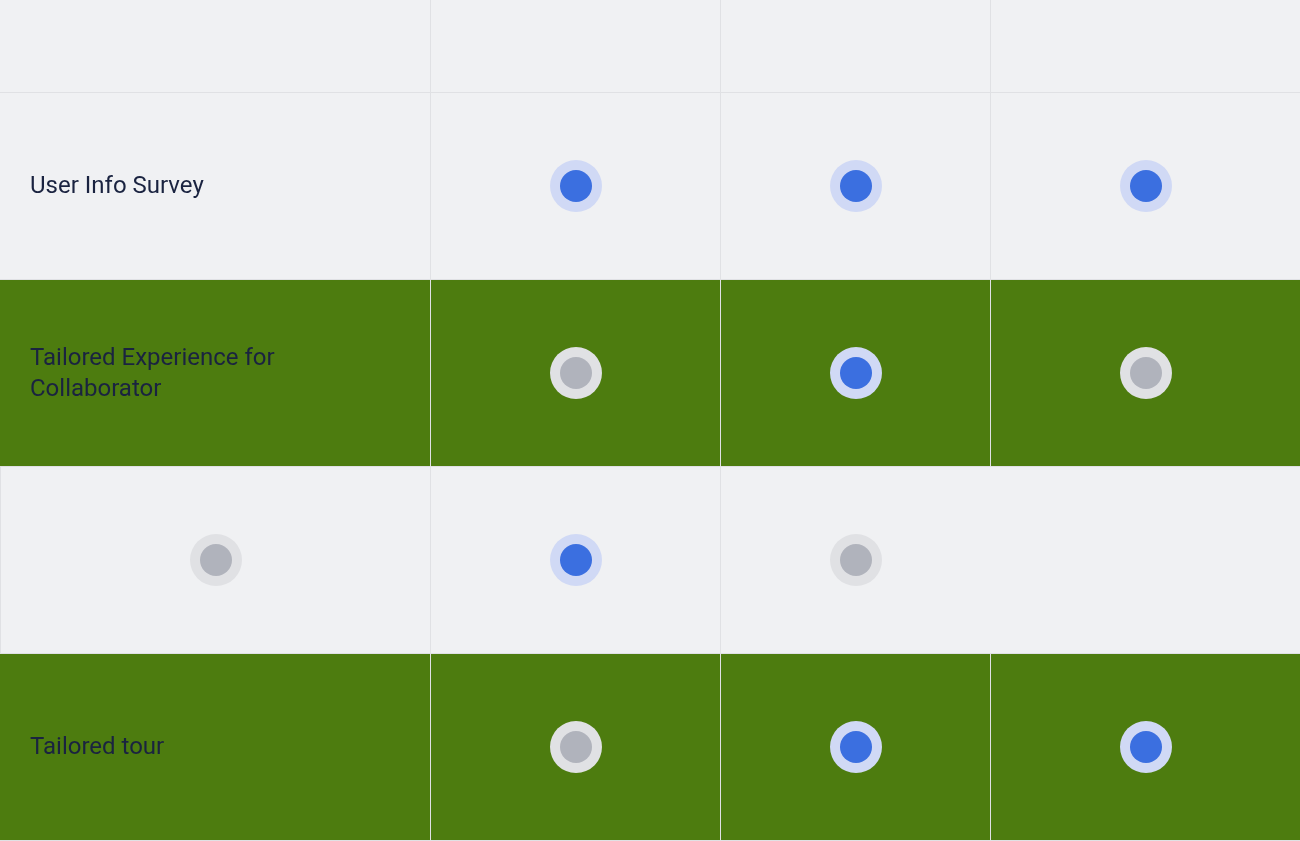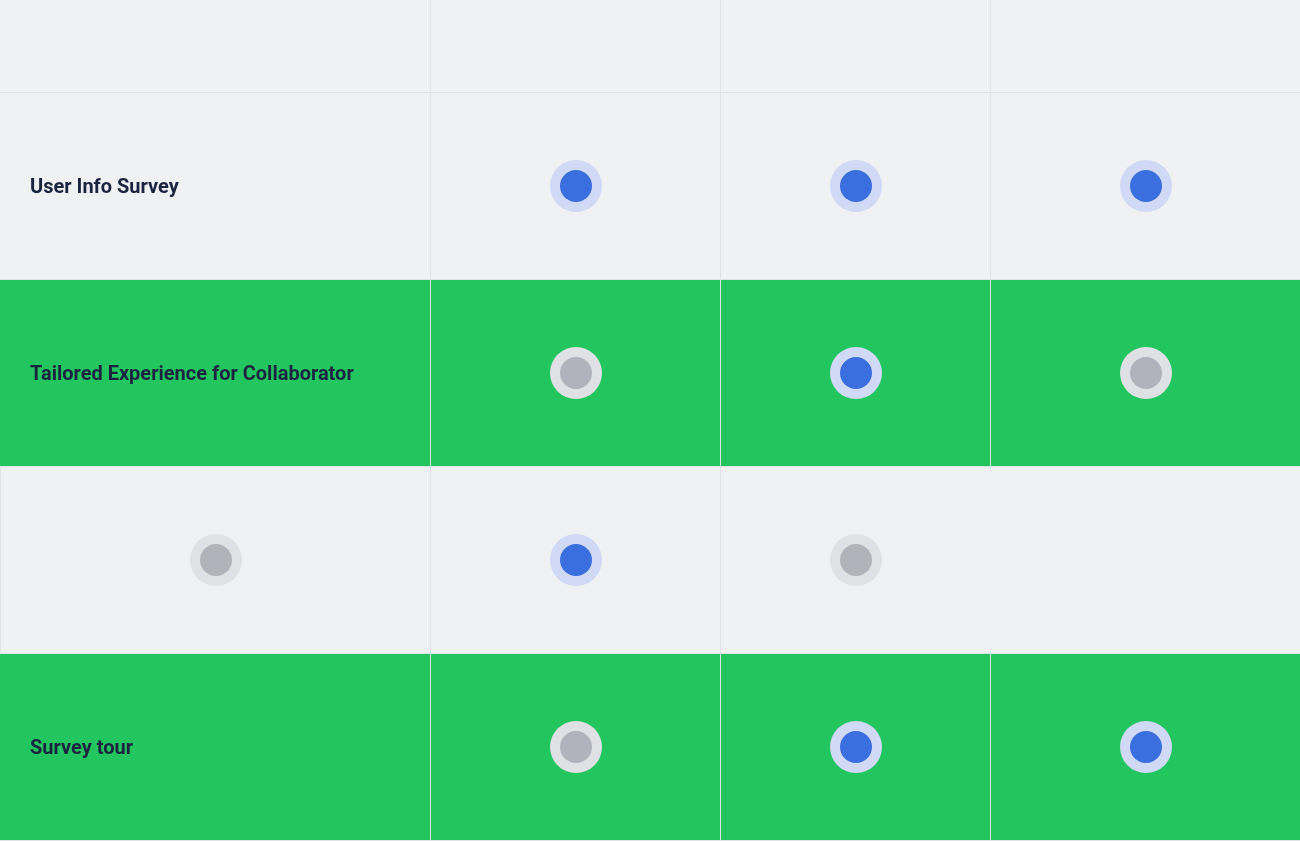--- a/index.html
+++ b/index.html
@@ -67,37 +67,37 @@
       height: 100%;
     }
 
     
     .data-row {
       display: grid;
       grid-template-columns: 430px 290px 270px 310px;
       border-bottom: 1px solid #e0e1e4;
       min-height: 187px;
       align-items: center;
-      background: #22c55e;
+      background: #4d7c0f;
     }
 
     .data-row:nth-child(even) {
       background: #f0f1f3;
     }
 
     .row-label-cell {
       padding: 30px 30px;
       display: flex;
       align-items: center;
       height: 100%;
     }
 
     .row-label-text {
-      font-size: 20px;
-      font-weight: 700;
+      font-size: 24px;
+      font-weight: 400;
       color: #1a2340;
       line-height: 1.3;
     }
 
     .indicator-cell {
       display: flex;
       align-items: center;
       justify-content: center;
       height: 100%;
       border-left: 1px solid #e0e1e4;
@@ -193,21 +193,21 @@
   </div>
   <div class="indicator-cell">
     <div class="dot-container" style="background: rgb(224, 225, 228); width: 52px; height: 52px;">
       <div class="dot-inner" style="background: rgb(176, 179, 188); width: 32px; height: 32px; border-radius: 50%;"></div>
     </div>
   </div>
 </div>
 
 <div class="data-row" id="row-3">
   <div class="row-label-cell">
-    <span class="row-label-text">Survey tour</span>
+    <span class="row-label-text">Tailored tour</span>
   </div>
   <div class="indicator-cell">
     <div class="dot-container" style="background: rgb(224, 225, 228); width: 52px; height: 52px;">
       <div class="dot-inner" style="background: rgb(176, 179, 188); width: 32px; height: 32px; border-radius: 50%;"></div>
     </div>
   </div>
   <div class="indicator-cell">
     <div class="dot-container" style="background: rgb(208, 217, 245); width: 52px; height: 52px;">
       <div class="dot-inner" style="background: rgb(59, 111, 224); width: 32px; height: 32px; border-radius: 50%;"></div>
     </div>

